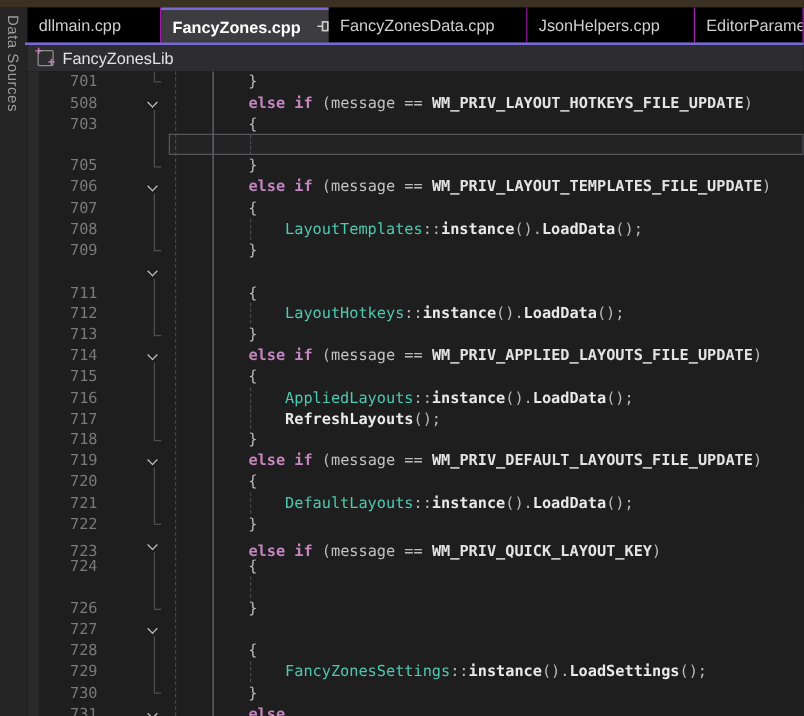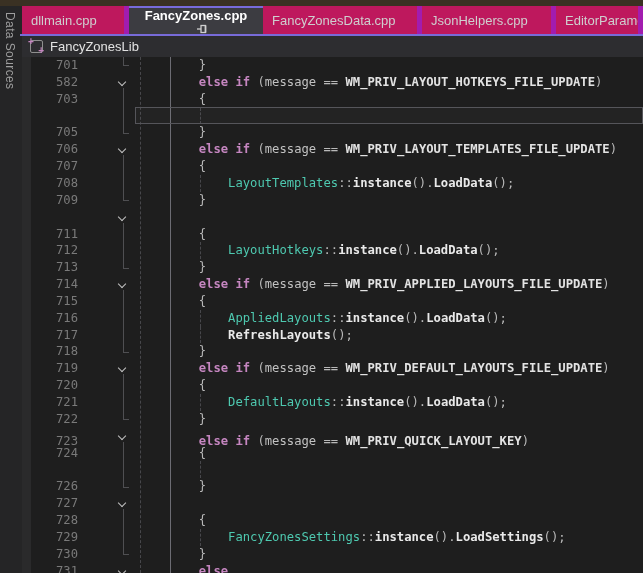--- a/index.html
+++ b/index.html
@@ -16,25 +16,25 @@
     position:absolute;left:3px;top:6px;
     writing-mode:vertical-rl;
     font-size:12px;color:#9e9e9e;letter-spacing:.4px;white-space:nowrap;
     cursor:pointer;
   }
   
   #tabbar{position:absolute;left:22px;top:6px;right:0;height:28px;background:#2b2b2d;display:flex;align-items:stretch;}
   .tab{
     box-sizing:border-box;display:flex;align-items:center;
     padding:0 9px;font-size:13px;color:#cfcfcf;white-space:nowrap;overflow:hidden;
-    border-right:5px solid #a21caf;background:#be185d;cursor:pointer;flex:0 0 auto;
+    border-right:1px solid #a21caf;background:#000000;cursor:pointer;flex:0 0 auto;
   }
   .tab.active{
     background:#3c3c41;color:#ffffff;font-weight:bold;
-    border-top:2px solid var(--accent);border-right:none;flex-direction:column;
+    border-top:2px solid var(--accent);border-right:none;
   }
   .tab .pin-icon{margin-left:12px;display:inline-flex;cursor:pointer;}
   #tab-underline{position:absolute;left:20px;top:34px;right:0;height:2px;background:var(--accent);}
   
   #breadcrumb{position:absolute;left:22px;top:36px;right:0;height:21px;background:#2d2d30;display:flex;align-items:center;}
   #bc-icon{
     position:relative;box-sizing:border-box;width:13px;height:13px;margin-left:8px;
     border:1px solid #8f8f8f;border-radius:2px;background:#2d2d30;flex:0 0 auto;
   }
   #bc-icon .plus{position:absolute;font-size:10px;line-height:8px;color:#c586c0;font-weight:bold;}
@@ -150,21 +150,21 @@
     <span class="chev" style="top: 224.05px;"></span>
     <span class="chev" style="top: 308.3px;"></span>
     <span class="chev" style="top: 375.7px;"></span>
     <span class="chev" style="top: 443.1px;"></span>
     <span class="chev" style="top: 510.5px;"></span>
     <div class="crow" style="top: 0px;">
       <span class="lnum">701</span>
       <span class="codeln"><span class="tk-p">        }</span></span>
     </div>
     <div class="crow" style="top: 16.85px;">
-      <span class="lnum">582</span>
+      <span class="lnum">508</span>
       <span class="codeln"><span class="tk-p">        </span><span class="tk-k">else</span><span class="tk-p"> </span><span class="tk-k">if</span><span class="tk-p"> (</span><span class="tk-v">message</span><span class="tk-p"> == </span><span class="tk-m">WM_PRIV_LAYOUT_HOTKEYS_FILE_UPDATE</span><span class="tk-p">)</span></span>
     </div>
     <div class="crow" style="top: 33.7px;">
       <span class="lnum">703</span>
       <span class="codeln"><span class="tk-p">        {</span></span>
     </div>
     <div class="crow" style="top: 67.4px;">
       <span class="lnum">705</span>
       <span class="codeln"><span class="tk-p">        }</span></span>
     </div>

